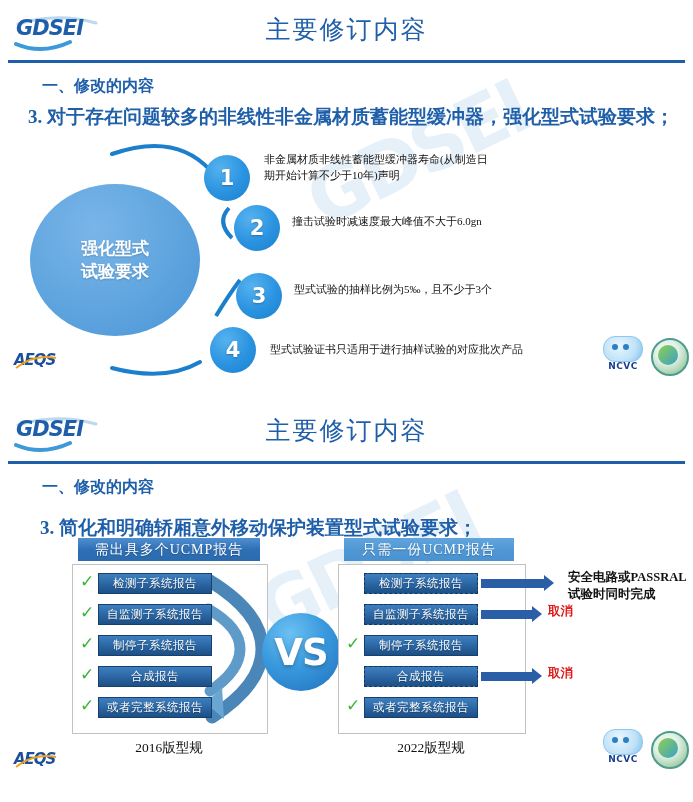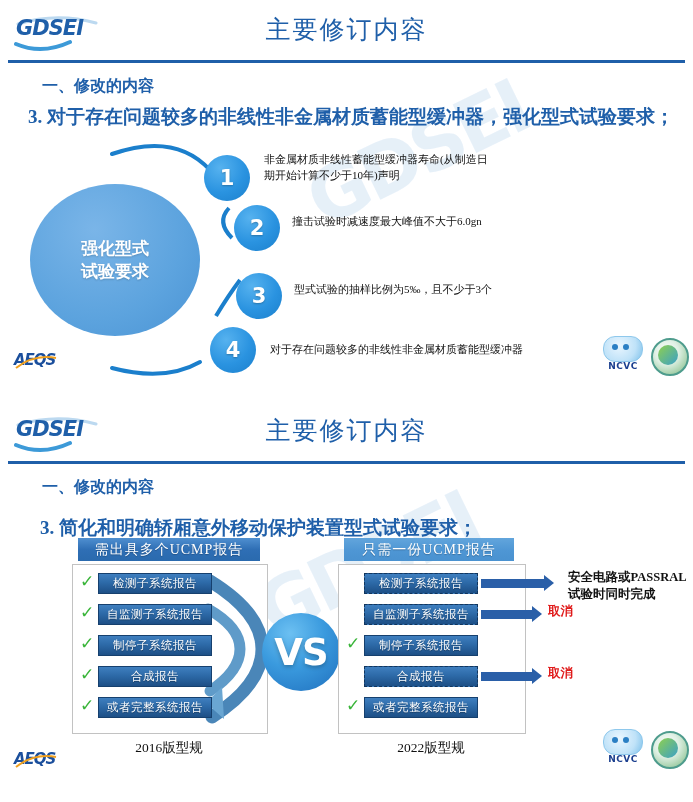--- a/index.html
+++ b/index.html
@@ -196,21 +196,21 @@
   <div class="node" style="left:234px;top:205px;">2</div>
   <div class="node" style="left:236px;top:273px;">3</div>
   <div class="node" style="left:210px;top:327px;">4</div>
 
   <div class="bullet-txt" style="left:264px;top:152px;">
     <div>非金属材质非线性蓄能型缓冲器寿命(从制造日</div>
     <div>期开始计算不少于10年)声明</div>
   </div>
   <div class="bullet-txt" style="left:292px;top:214px;">撞击试验时减速度最大峰值不大于6.0gn</div>
   <div class="bullet-txt" style="left:294px;top:282px;">型式试验的抽样比例为5‰，且不少于3个</div>
-  <div class="bullet-txt" style="left:270px;top:342px;">对于存在问题较多的非线性非金属材质蓄能型缓冲器</div>
+  <div class="bullet-txt" style="left:270px;top:342px;">型式试验证书只适用于进行抽样试验的对应批次产品</div>
 
   <div class="aeqs" style="left:14px;top:350px;">
     <div class="w">AEQS</div>
     <svg width="44" height="22" viewBox="0 0 44 22" style="position:absolute;left:0;top:0;">
       <path d="M2 18 Q20 4 42 8" stroke="#f0a01e" stroke-width="2" fill="none"></path>
     </svg>
   </div>
   <div class="cn-wm" style="left:612px;top:346px;">电梯</div>
   <div class="ncvc" style="left:597px;top:336px;">
     <div class="badge"></div>

